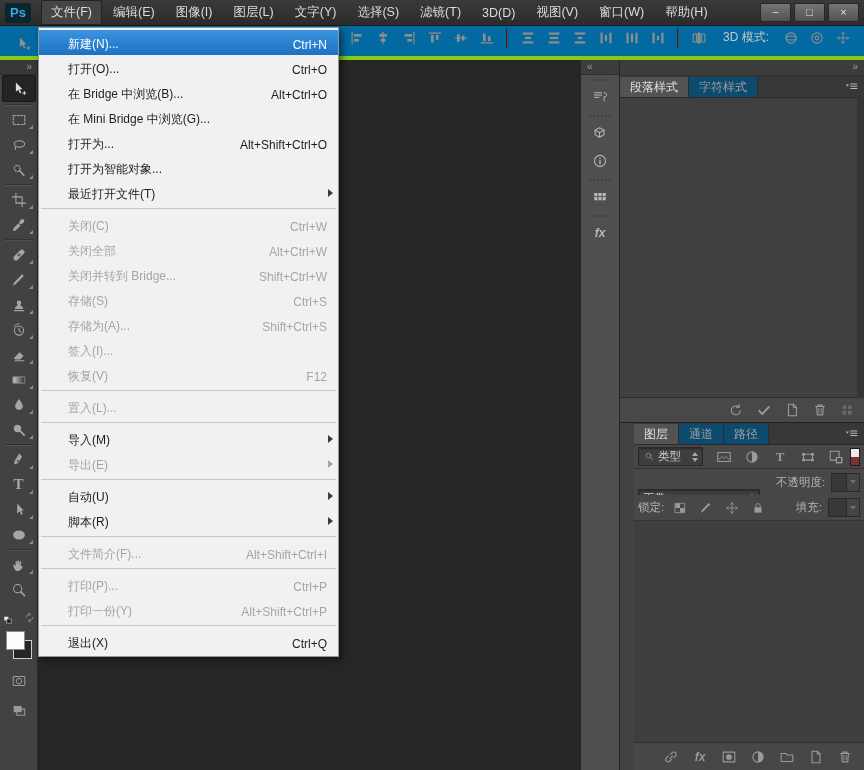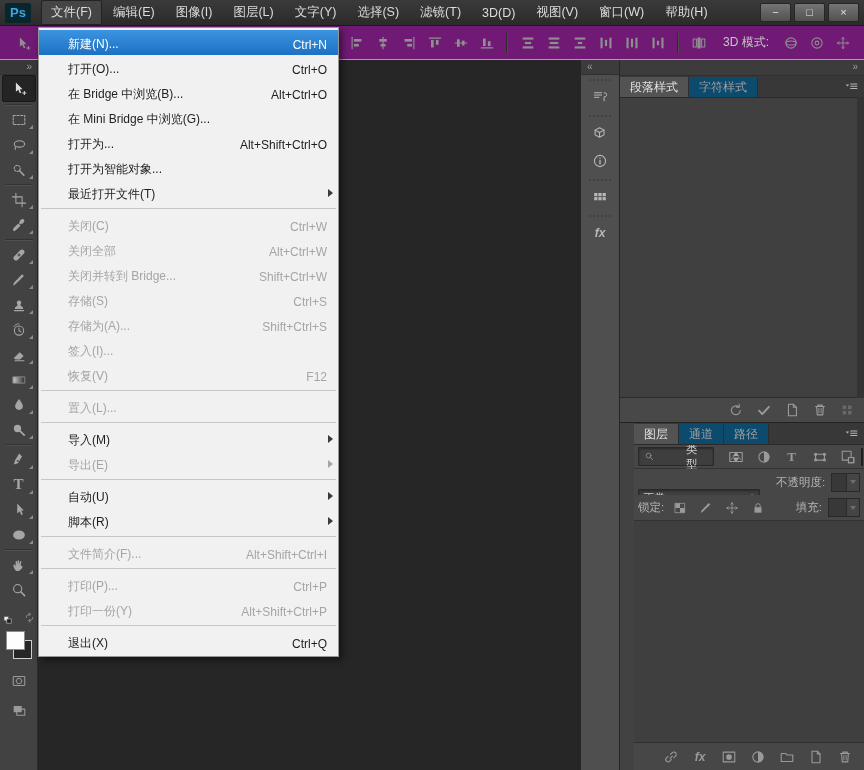--- a/index.html
+++ b/index.html
@@ -11,22 +11,22 @@
             background:linear-gradient(#3a3a3a,#2b2b2b);border-bottom:1px solid #1c1c1c;
             display:flex;align-items:center;box-sizing:border-box;}
   .ps-logo{width:26px;height:20px;margin:0 10px 0 5px;background:#09262f;color:#38a8e8;
            font-weight:bold;font-size:13px;display:flex;align-items:center;justify-content:center;border-radius:2px;}
   .menu-item{padding:3px 9px;font-size:12.5px;color:#dcdcdc;margin-right:1px;border:1px solid transparent;border-radius:2px;}
   .menu-item.active{background:#454545;border:1px solid #232323;}
   .win-controls{position:absolute;right:5px;top:3px;display:flex;gap:3px;}
   .win-btn{width:29px;height:17px;background:linear-gradient(#757575,#515151);border:1px solid #262626;
            border-radius:2px;display:flex;align-items:center;justify-content:center;color:#e3e3e3;font-size:11px;line-height:1;}
   
-  .optionsbar{position:absolute;left:0;top:26px;width:864px;height:34px;background:#701a75;
-              border-bottom:1px solid #84cc16;box-sizing:border-box;display:flex;align-items:center;}
+  .optionsbar{position:absolute;left:0;top:26px;width:864px;height:34px;background:#0369a1;
+              border-bottom:4px solid #84cc16;box-sizing:border-box;display:flex;align-items:flex-start;}
   .ob-left{position:absolute;left:11px;top:6px;color:#c0c0c0;}
   .ob-content{display:flex;align-items:center;margin-left:345px;gap:3px;}
   .ob-icon{width:23px;height:23px;display:flex;align-items:center;justify-content:center;color:#8f8f8f;}
   .ob-sep{width:1px;height:20px;background:#2c2c2c;border-right:1px solid #4b4b4b;margin:0 5px;}
   .ob-label{font-size:12px;color:#c6c6c6;margin:0 7px 0 10px;white-space:nowrap;}
   
   .toolbar{position:absolute;left:0;top:60px;width:38px;height:710px;background:#424242;
            border-right:1px solid #2a2a2a;box-sizing:border-box;display:flex;flex-direction:column;align-items:center;}
   .tb-header{width:100%;height:15px;background:#383838;border-bottom:1px solid #303030;color:#9d9d9d;
              font-size:10px;line-height:14px;text-align:right;padding-right:5px;box-sizing:border-box;}
@@ -564,21 +564,21 @@
           <div class="tab">路径</div>
           <span class="panel-menu">
             <svg viewBox="0 0 18 18" width="15" height="15" fill="none" stroke="currentColor" stroke-width="1.2" stroke-linecap="round" stroke-linejoin="round">
               <path fill="currentColor" stroke="none" d="M2 6.6l2.1 2.5 2.1-2.5z"></path>
               <path d="M8 6h7.5M8 8.7h7.5M8 11.4h7.5" stroke-width="1.2"></path>
             </svg>
           </span>
         </div>
 
       <div class="filter-row">
-        <div class="ddown" style="width:66px;gap:28px;">
+        <div class="ddown" style="width:66px;">
           <span class="mini-icon" style="width:13px;height:13px;" id="search-icon">
               <span class="mini-icon" style="width: 13px;">
                 <svg viewBox="0 0 18 18" width="11" height="11" fill="none" stroke="currentColor" stroke-width="1.2" stroke-linecap="round" stroke-linejoin="round">
                   <circle cx="7.5" cy="7.5" r="3.9"></circle>
                   <path d="M10.4 10.4l4 4"></path>
                 </svg>
               </span>
             </span>
           <span style="margin-left:2px;">类型</span>
           <span class="updown">

